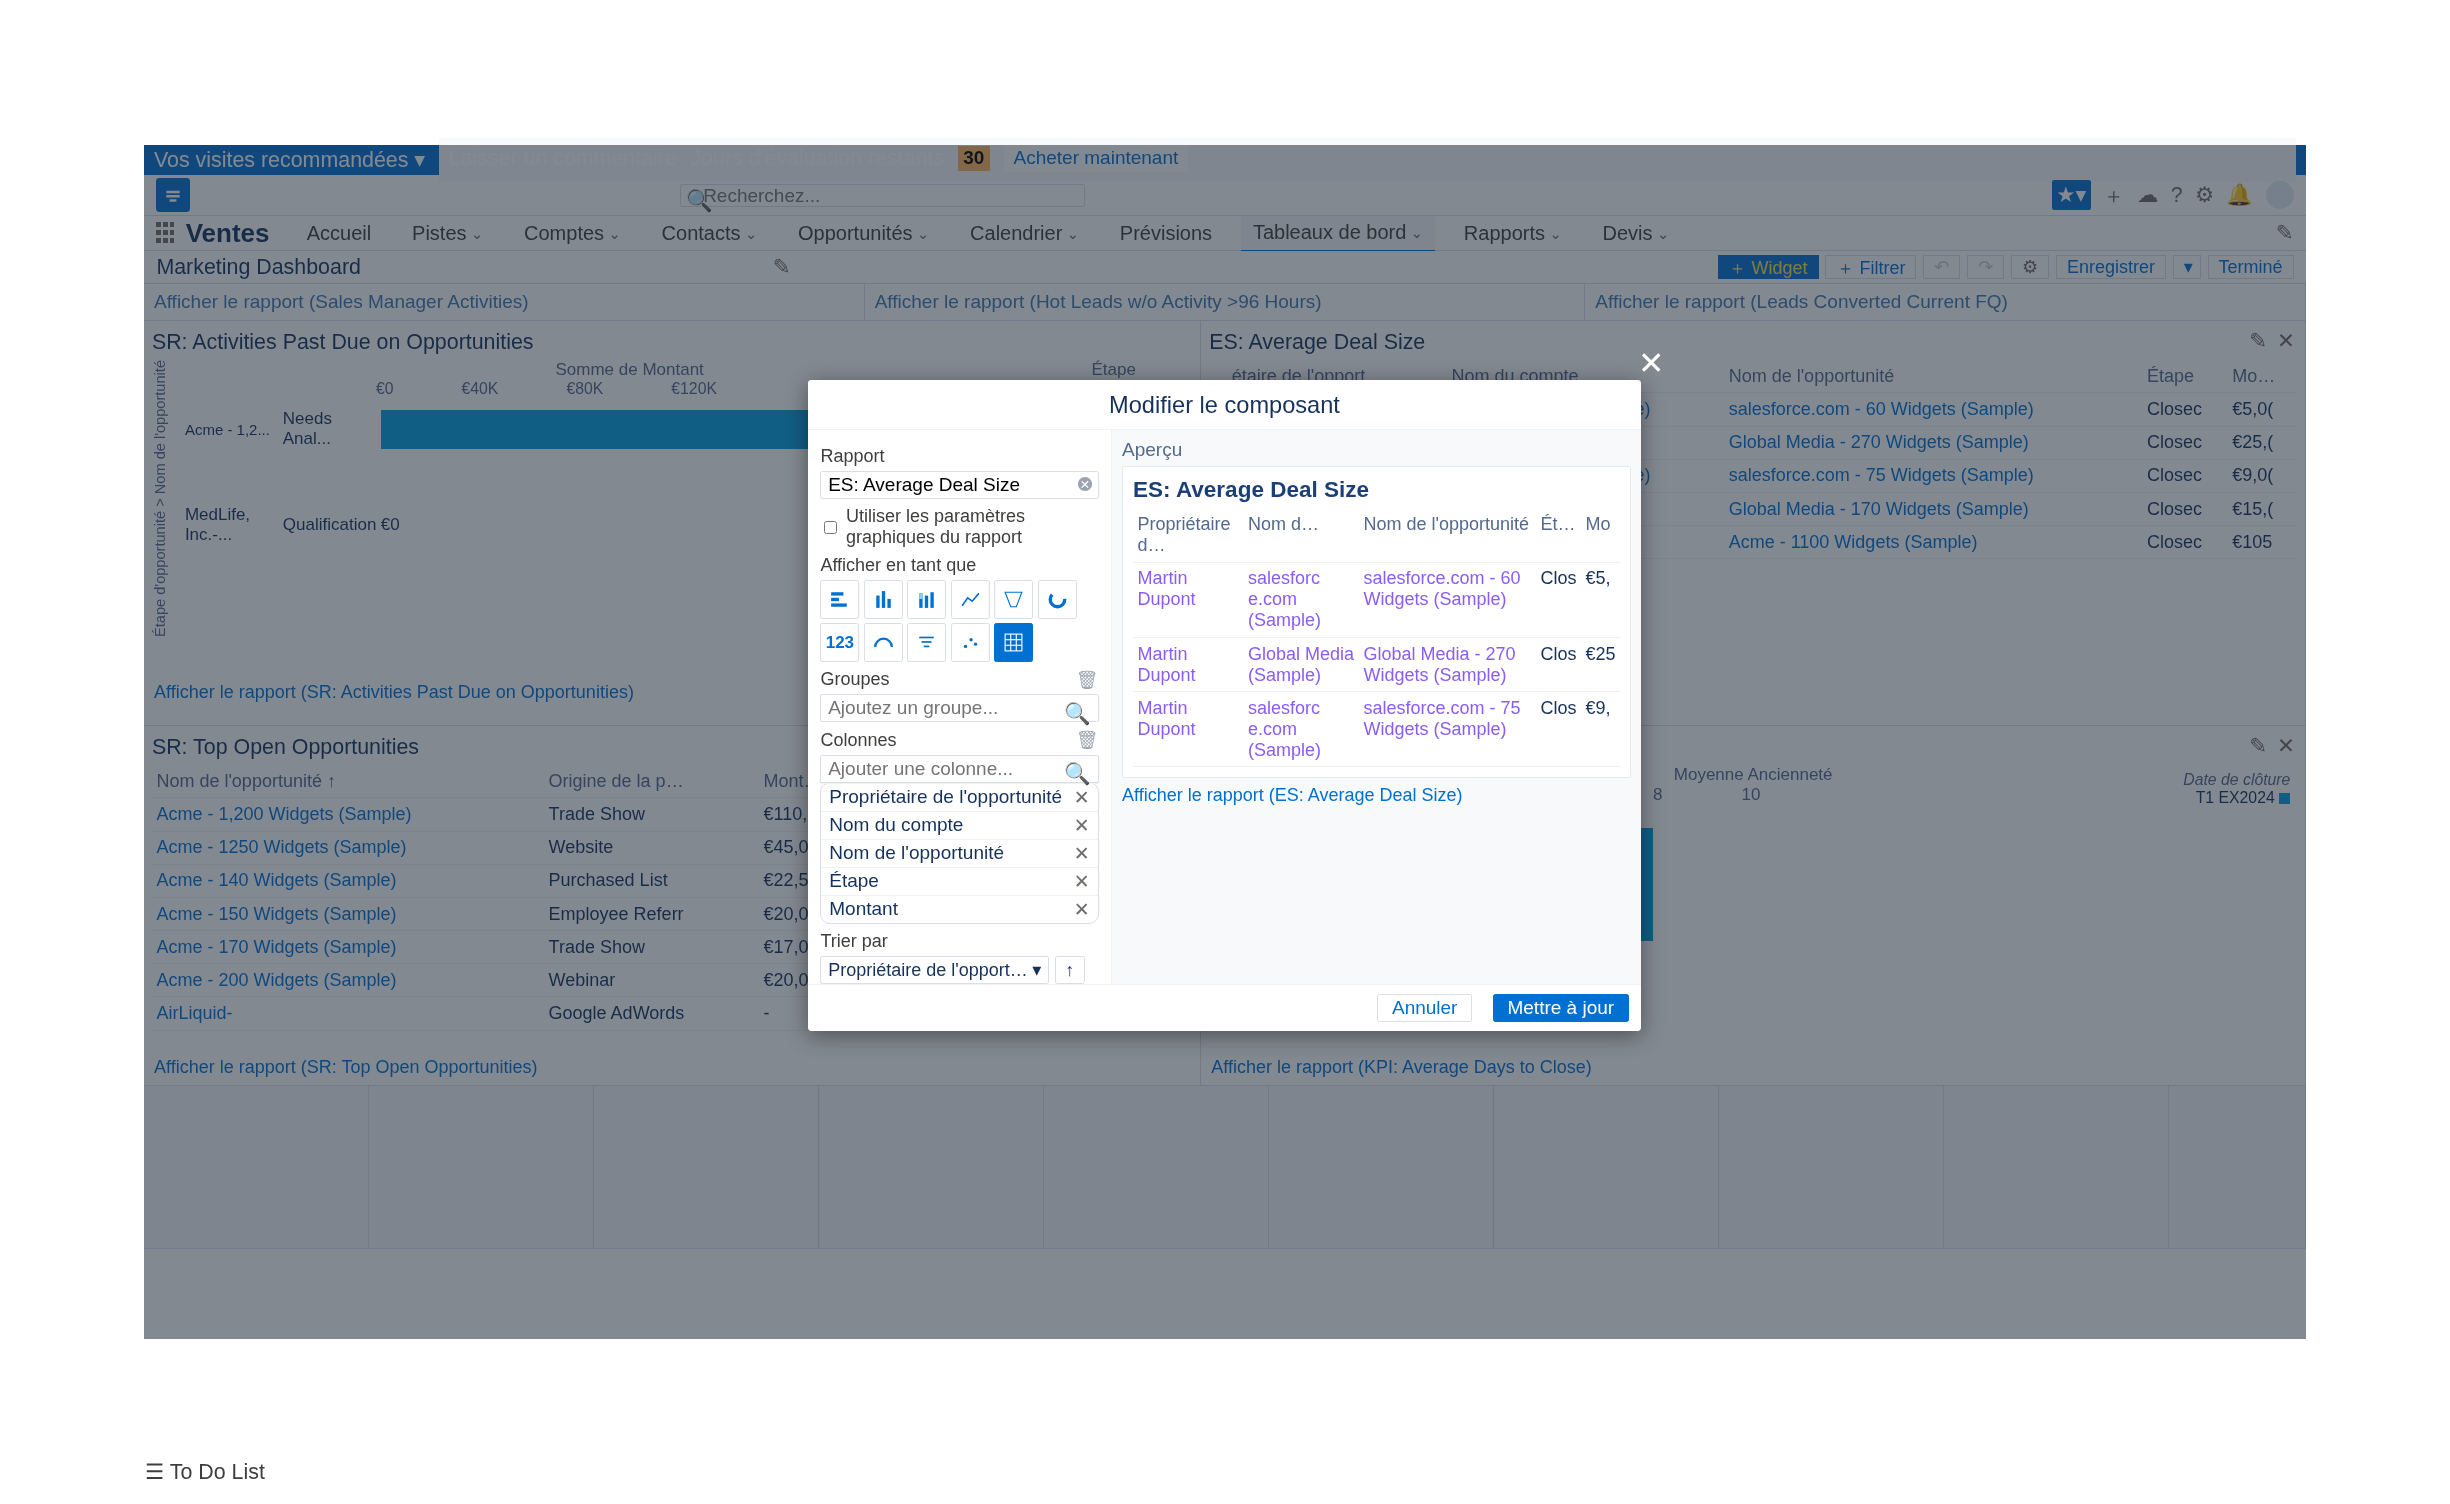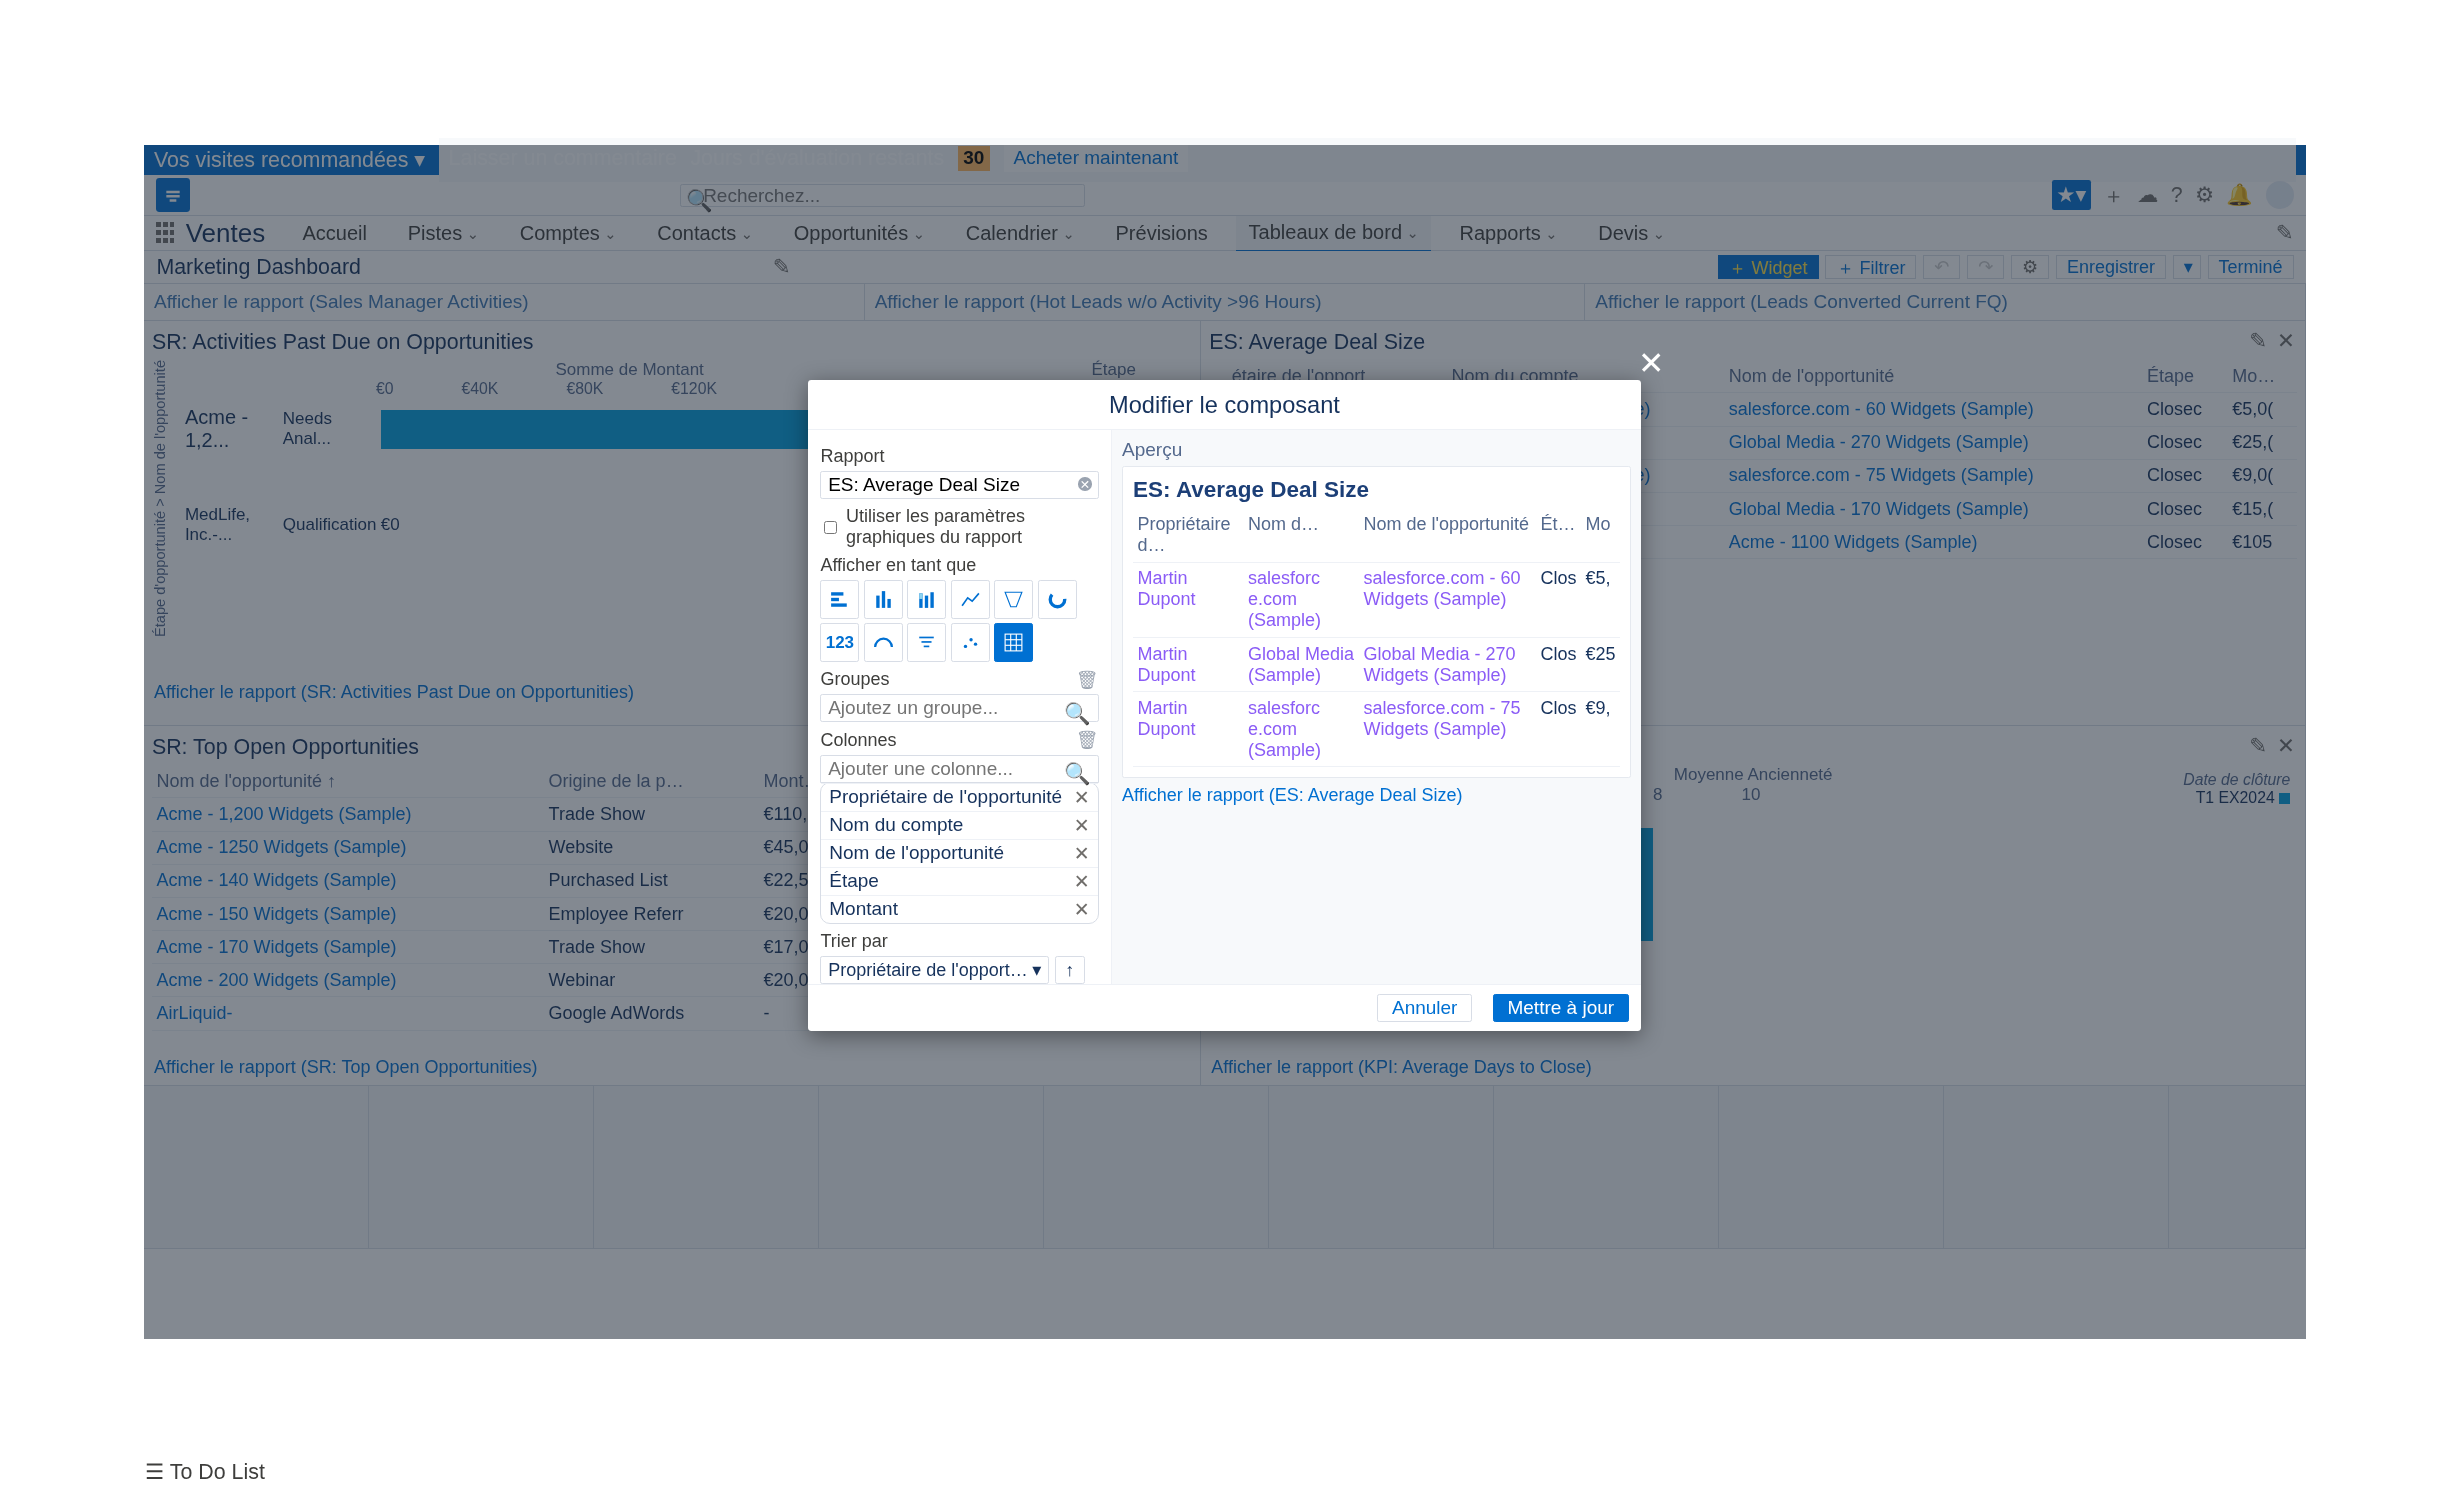--- a/index.html
+++ b/index.html
@@ -13,21 +13,21 @@
 .header{height:41px;display:flex;align-items:center;padding:0 12.4px;gap:11.3px;border-bottom:0.6px solid #d8dde6}
 .logo{width:34px;height:34px;background:#0070d2;border-radius:3.4px;display:flex;align-items:center;justify-content:center;color:#fff}
 .search{flex:0 0 405px;margin-left:auto;margin-right:auto}
 .search input{width:100%;height:23.6px;border:0.6px solid #d8dde6;border-radius:2.3px;padding:0 6.8px 0 22.5px;font-size:19px;background:#fff}
 .icons{display:flex;align-items:center;gap:12.4px;color:#706e6b;margin-left:auto}
 .star{background:#0070d2;color:#fff;padding:2.3px 4.5px;border-radius:2.3px}
 .avatar{width:28px;height:28px;border-radius:50%;background:#e3eaf3}
 .navrow{height:35px;display:flex;align-items:center;border-bottom:0.6px solid #d8dde6;padding:0 12.4px;gap:7.9px}
 .apps{width:21.4px;height:21.4px;display:inline-flex;flex-wrap:wrap;gap:2.3px}
 .apps span{width:4.5px;height:4.5px;background:#706e6b}
-.app-title{font-size:26px;font-weight:400;margin-right:17px}
+.app-title{font-size:26px;font-weight:700;margin-right:17px}
 .tabs{display:flex;gap:16px;align-items:flex-end}
 .tab{padding:0 12.4px;height:35px;display:flex;align-items:center;gap:4.5px;color:#3e3e3c;font-size:20px}
 .tab.active{border-bottom:1.7px solid #0070d2;background:#f4f6f9}
 .chev{font-size:14.6px;color:#706e6b}
 .toolbar{height:33px;display:flex;align-items:center;border-bottom:0.6px solid #d8dde6;padding:0 12.4px;gap:6.8px}
 .toolbar .spacer{flex:1}
 .tbtn{border:0.6px solid #d8dde6;background:#fff;height:23.6px;padding:0 10px;font-size:18px;color:#0070d2}
 .tbtn.primary{background:#0070d2;color:#fde047;border-color:#0070d2}
 .reports-row,.charts-row,.tiles-row{display:flex}
 .reports-row .cell{flex:1;border-right:0.6px solid #d8dde6;border-bottom:0.6px solid #d8dde6;padding:6.8px 10px;color:#3e78b3;font-size:19px}
@@ -197,21 +197,21 @@
         <div style="writing-mode:vertical-rl;transform:rotate(180deg);font-size:14.6px;color:#54698d;text-align:center">Étape d'opportunité  &gt;  Nom de l'opportunité</div>
         <div style="flex:1">
           <div style="text-align:center;font-size:17px;color:#54698d">Somme de Montant</div>
           <div style="display:flex;font-size:15.8px;color:#54698d;padding-left:191px;gap:68px">
                 <span>€0</span>
                 <span>€40K</span>
                 <span>€80K</span>
                 <span>€120K</span>
               </div>
           <div style="display:flex;align-items:center;height:62px;gap:7.9px">
-            <span style="width:90px;font-size:20px">Acme - 1,2...</span>
+            <span style="width:90px;font-size:15px">Acme - 1,2...</span>
             <span style="width:90px;font-size:17px">Needs Anal...</span>
             <div style="flex:1;height:39px;background:#00a1e0;position:relative">
                   <span style="position:absolute;right:5.6px;top:10px;color:#16325c;font-weight:700">€110K</span>
                 </div>
           </div>
           <div style="height:45px"></div>
           <div style="display:flex;align-items:center;gap:7.9px">
             <span style="width:90px;font-size:17px">MedLife, Inc.-...</span>
             <span style="width:90px;font-size:17px">Qualification</span>
             <span style="font-size:17px">€0</span>

